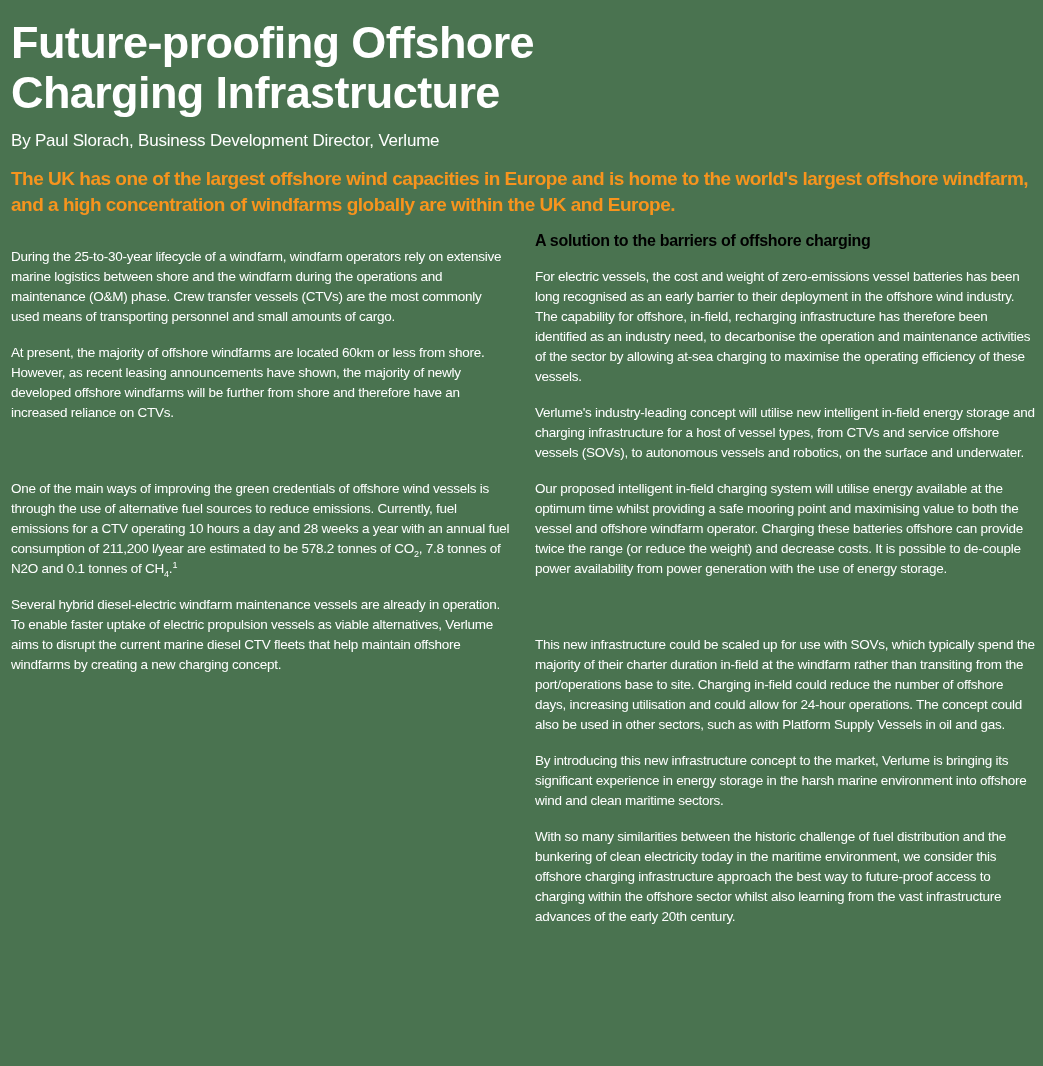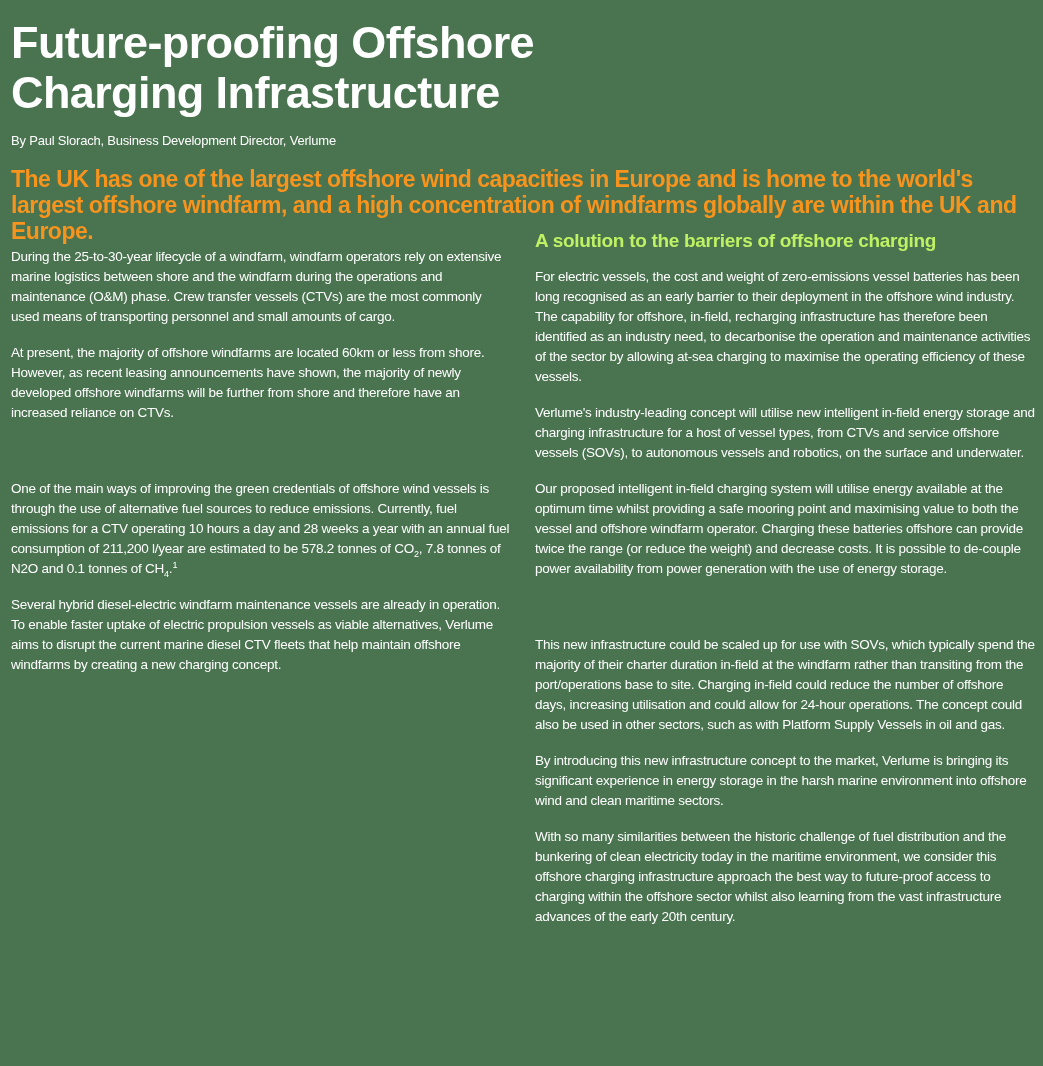--- a/index.html
+++ b/index.html
@@ -10,33 +10,33 @@
     color:#ffffff;
     position:relative;
   }
   .title {
     position:absolute; left:11px; top:18px; width:700px;
     font-size:45px; font-weight:bold; line-height:50px; letter-spacing:-0.6px;
     margin:0;
   }
   .byline {
     position:absolute; left:11px; top:132px;
-    font-size:13px; line-height:18px; letter-spacing:-0.2px;
+    font-size:17px; line-height:18px; letter-spacing:-0.2px;
   }
   .standfirst {
     position:absolute; left:11px; top:166px; width:1030px;
-    font-size:23px; font-weight:bold; line-height:26px; letter-spacing:-0.5px;
+    font-size:19px; font-weight:bold; line-height:26px; letter-spacing:-0.5px;
     color:#f7941d; margin:0;
   }
   .col { position:absolute; font-size:13.5px; line-height:20px; letter-spacing:-0.25px; }
   .col-left { left:11px; top:231px; width:500px; }
   .col-right { left:535px; top:231px; width:500px; }
   .col p { margin:16px 0 10px 0; }
   .col h2 {
-    font-size:19px; font-weight:bold; color:#bef264; margin:0 0 10px 0; line-height:20px;
+    font-size:16px; font-weight:bold; color:#000000; margin:0 0 10px 0; line-height:20px;
     letter-spacing:-0.3px;
   }
   .gap { height:30px; }
   sub { font-size:9px; line-height:0; }
   sup { font-size:9px; line-height:0; }
 </style>
 </head>
 <body>
 
 <h1 class="title">Future-proofing Offshore Charging Infrastructure</h1>

